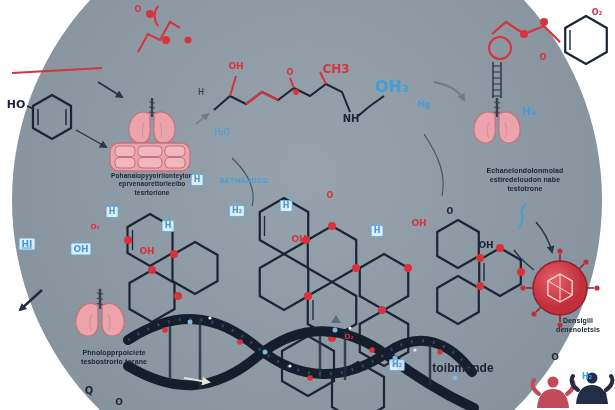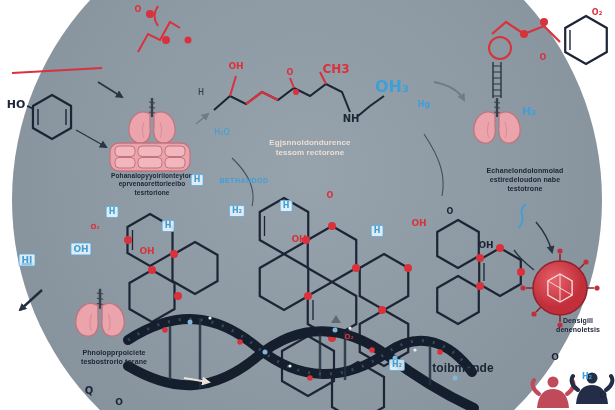--- a/index.html
+++ b/index.html
@@ -208,24 +208,20 @@
     <path d="M196,124 L208,114" stroke="#707b86" stroke-width="1.4" marker-end="url(#mG)"></path>
   </svg>
 
 
   <div class="caption" style="left:92px;top:172px;width:120px;font-size:6.5px">
     <div>Pohanalopyyoiriionteyion</div>
     <div>eprvenaorettorieeibo</div>
     <div>tesrtorione</div>
   </div>
 
-  <div class="caption light" style="left:240px;top:138px;width:140px;font-size:8px">
-    <div>Egjsnnoldondurence</div>
-    <div>tessom rectorone</div>
-  </div>
 
   <div class="caption" style="left:488px;top:84px;width:126px;font-size:9px">
   </div>
 
   <div class="caption" style="left:462px;top:166px;width:126px;font-size:7px">
     <div>Echanelondolonmoiad</div>
     <div>estiredeloudon nabe</div>
     <div>testotrone</div>
   </div>
 
@@ -250,21 +246,21 @@
       <div class="atom" style="left: 290px; top: 73px; color: rgb(216, 50, 60); font-size: 8px; font-weight: bold;">O</div>
       <div class="atom" style="left: 392px; top: 87px; color: rgb(63, 159, 216); font-size: 16px; font-weight: bold;">OH₃</div>
       <div class="atom" style="left: 424px; top: 105px; color: rgb(63, 159, 216); font-size: 8px; font-weight: bold;">Hg</div>
       <div class="atom" style="left: 222px; top: 97px; color: rgb(63, 159, 216); font-size: 8px; font-weight: normal; margin-top: 36px;">H₂O</div>
       <div class="atom" style="left: 351px; top: 119px; color: rgb(28, 36, 53); font-size: 10px; font-weight: bold;">NH</div>
       <div class="atom" style="left: 201px; top: 93px; color: rgb(28, 36, 53); font-size: 8px;">H</div>
       <div class="atom" style="left: 597px; top: 13px; color: rgb(216, 50, 60); font-size: 8px; font-weight: bold;">O₂</div>
       <div class="atom" style="left: 543px; top: 58px; color: rgb(216, 50, 60); font-size: 8px; font-weight: bold;">O</div>
       <div class="atom" style="left: 529px; top: 111px; color: rgb(63, 159, 216); font-size: 11px; font-weight: bold;">H₃</div>
       <div class="atom" style="left: 16px; top: 104px; color: rgb(28, 36, 53); font-size: 11px; font-weight: bold;">HO</div>
-      <div class="atom chip" style="left: 27px; top: 260px; color: rgb(63, 159, 216); font-size: 9px; font-weight: bold; text-decoration: underline;">HI</div>
+      <div class="atom chip" style="left: 27px; top: 244px; color: rgb(63, 159, 216); font-size: 9px; font-weight: bold; text-decoration: underline;">HI</div>
       <div class="atom chip" style="left: 81px; top: 249px; color: rgb(63, 159, 216); font-size: 9px; font-weight: bold;">OH</div>
       <div class="atom" style="left: 147px; top: 251px; color: rgb(216, 50, 60); font-size: 9px; font-weight: bold;">OH</div>
       <div class="atom chip" style="left: 168px; top: 226px; color: rgb(63, 159, 216); font-size: 8px; font-weight: bold;">H</div>
       <div class="atom chip" style="left: 112px; top: 212px; color: rgb(63, 159, 216); font-size: 8px; font-weight: bold;">H</div>
       <div class="atom" style="left: 95px; top: 227px; color: rgb(216, 50, 60); font-size: 7px; font-weight: bold;">O₂</div>
       <div class="atom chip" style="left: 197px; top: 180px; color: rgb(63, 159, 216); font-size: 8px; font-weight: bold;">H</div>
       <div class="atom chip" style="left: 237px; top: 211px; color: rgb(63, 159, 216); font-size: 8px; font-weight: bold;">H₂</div>
       <div class="atom chip" style="left: 286px; top: 206px; color: rgb(63, 159, 216); font-size: 8px; font-weight: bold;">H</div>
       <div class="atom" style="left: 330px; top: 196px; color: rgb(216, 50, 60); font-size: 8px; font-weight: bold;">O</div>
       <div class="atom" style="left: 299px; top: 239px; color: rgb(216, 50, 60); font-size: 9px; font-weight: bold;">OH</div>

